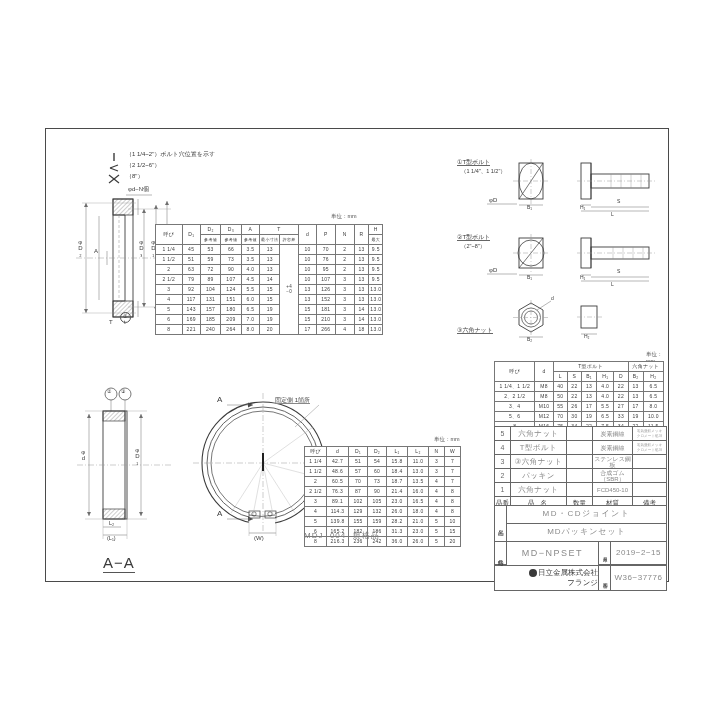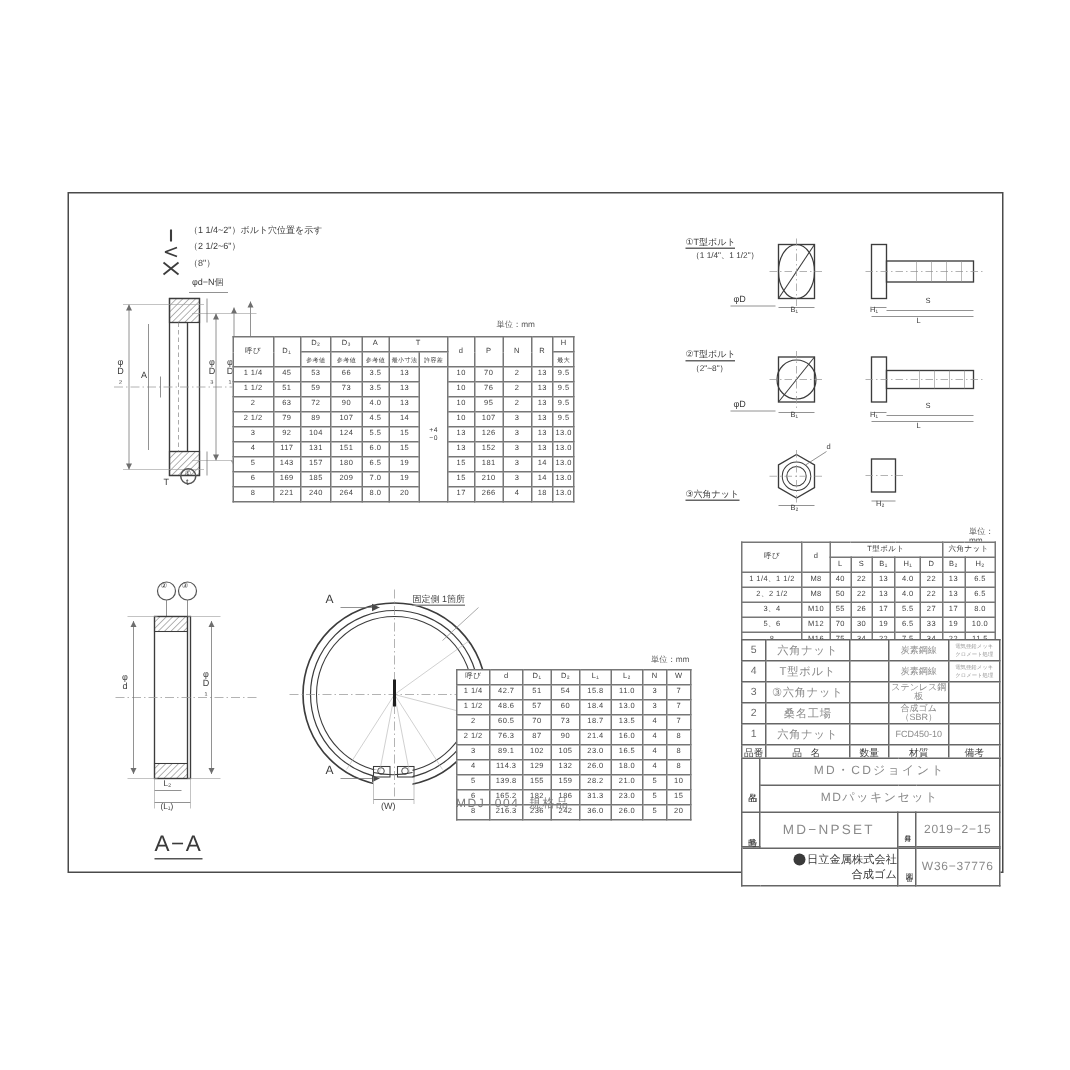--- a/index.html
+++ b/index.html
@@ -698,21 +698,21 @@
           </tr>
           <tr>
             <td style="font-size:7px;color:#6a6a6a;">3</td>
             <td style="font-size:7.5px;color:#8a8a8a;letter-spacing:.5px;">③六角ナット</td>
             <td></td>
             <td style="font-size:6px;color:#8a8a8a;">ステンレス鋼板</td>
             <td style="font-size:3.6px;line-height:1.25;color:#9a9a9a;white-space:pre;"></td>
           </tr>
           <tr>
             <td style="font-size:7px;color:#6a6a6a;">2</td>
-            <td style="font-size:7.5px;color:#8a8a8a;letter-spacing:.5px;">桑名工場</td>
+            <td style="font-size:7.5px;color:#8a8a8a;letter-spacing:.5px;">パッキン</td>
             <td></td>
             <td style="font-size:6px;color:#8a8a8a;">合成ゴム（SBR）</td>
             <td style="font-size:3.6px;line-height:1.25;color:#9a9a9a;white-space:pre;"></td>
           </tr>
           <tr>
             <td style="font-size:7px;color:#6a6a6a;">1</td>
             <td style="font-size:7.5px;color:#8a8a8a;letter-spacing:.5px;">六角ナット</td>
             <td></td>
             <td style="font-size:6px;color:#8a8a8a;">FCD450-10</td>
             <td style="font-size:3.6px;line-height:1.25;color:#9a9a9a;white-space:pre;"></td>
@@ -755,21 +755,21 @@
       <td style="height:22px;font-size:8px;letter-spacing:.5px;color:#8a8a8a;">2019−2−15</td>
     </tr>
     <tr>
       <td style="border-top:none;border-bottom:none;"></td>
       <td style="border-top:none;"></td>
       <td style="border-top:none;"></td>
     </tr>
     <tr>
       <td colspan="2" style="height:24px;font-size:7.5px;color:#3a3a3a;text-align:right;">
         <span class="logo"></span><span>日立金属株式会社</span>
-        <div style="font-size:7.5px;margin-top:2px;">合成ゴム</div>
+        <div style="font-size:7.5px;margin-top:2px;">フランジ</div>
       </td>
       <td class="t5">
         <span class="vert" style="font-size:5px;">図番</span>
       </td>
       <td style="height:24px;font-size:8px;letter-spacing:.5px;color:#8a8a8a;">W36−37776</td>
     </tr>
   </tbody>
       </table>
 
   </div>

